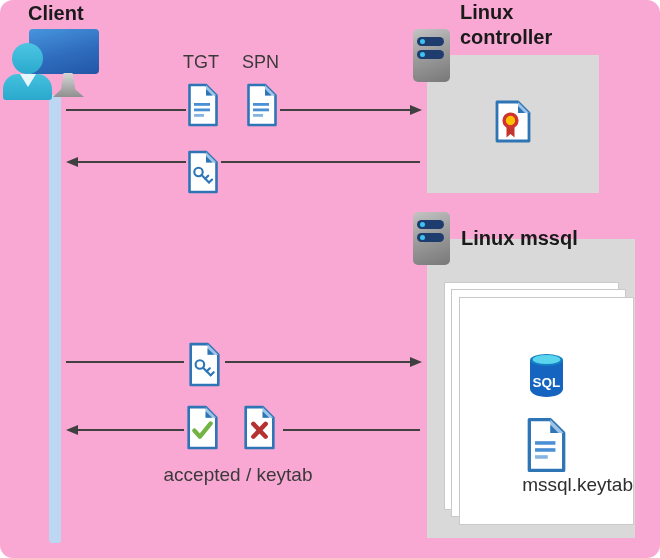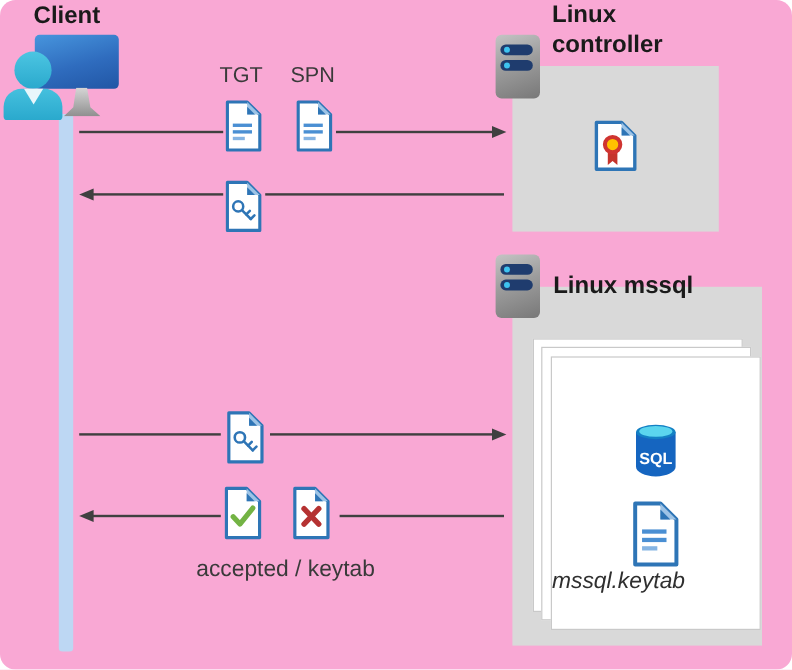--- a/index.html
+++ b/index.html
@@ -162,16 +162,16 @@
 
     <svg style="position:absolute;left:66px;top:119px;" width="41" height="56" viewBox="0 0 32 44">
       <path d="M2.5 2 H19 L29.5 12.5 V42 H2.5 Z" fill="#fff" stroke="#2E75B6" stroke-width="2.6" stroke-linejoin="round"></path>
       <path d="M19 2 L29.5 12.5 L19 12.5 Z" fill="#9DC3E6"></path>
       <path d="M19 6 L25.5 12.5 L19 12.5 Z" fill="#2E75B6"></path>
       <rect x="7" y="19" width="16" height="2.8" fill="#4A8FD3"></rect>
       <rect x="7" y="24.5" width="16" height="2.8" fill="#4A8FD3"></rect>
       <rect x="7" y="30" width="10" height="2.8" fill="#85B4E3"></rect>
     </svg>
 
-    <div class="lbl-reg" style="position:absolute;left:0;top:176px;width:100%;text-align:left;font-size:19px;color:#2f2f2f;font-style:italic;">mssql.keytab</div>
+    <div class="lbl-reg" style="position:absolute;left:0;top:176px;width:100%;text-align:right;font-size:19px;color:#2f2f2f;">mssql.keytab</div>
   </div>
 
 </div>
 
 </body></html>

